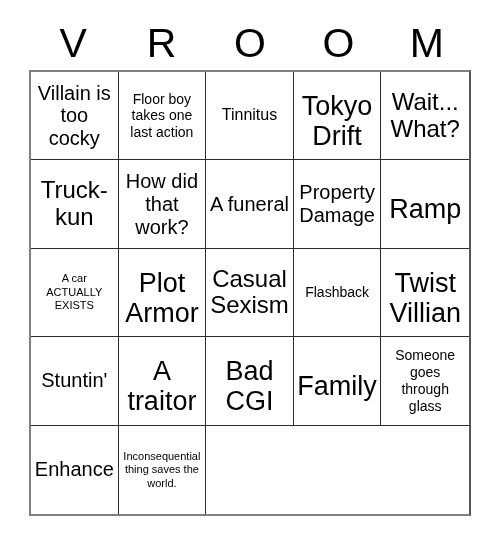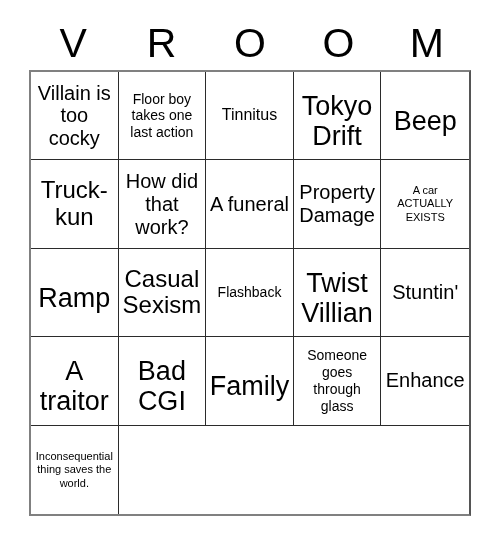--- a/index.html
+++ b/index.html
@@ -111,42 +111,45 @@
       </div>
     <div class="cell">
         <span class="cell-text fs-sm">Floor boy takes one last action</span>
       </div>
     <div class="cell">
         <span class="cell-text fs-md">Tinnitus</span>
       </div>
     <div class="cell">
         <span class="cell-text fs-xxl">Tokyo Drift</span>
       </div>
+    <div class="cell">
+        <span class="cell-text fs-xl">Wait... What?</span>
+      </div>
 
-    <div class="cell">
-        <span class="cell-text fs-xxl">Beep</span>
-      </div>
     <div class="cell">
         <span class="cell-text fs-xl">Truck-kun</span>
       </div>
     <div class="cell">
         <span class="cell-text fs-lg">How did that work?</span>
       </div>
     <div class="cell">
         <span class="cell-text fs-lg">A funeral</span>
       </div>
 
     <div class="cell">
         <span class="cell-text fs-lg">Property Damage</span>
       </div>
     <div class="cell">
+        <span class="cell-text fs-xxl">Ramp</span>
+      </div>
+    <div class="cell">
         <span class="cell-text fs-xs">A car ACTUALLY EXISTS</span>
       </div>
     <div class="cell">
-        <span class="cell-text fs-xxl">Ramp</span>
+        <span class="cell-text fs-xxl">Plot Armor</span>
       </div>
     <div class="cell">
         <span class="cell-text fs-xl">Casual Sexism</span>
       </div>
 
     <div class="cell">
         <span class="cell-text fs-sm">Flashback</span>
       </div>
     <div class="cell">
         <span class="cell-text fs-xxl">Twist Villian</span>

